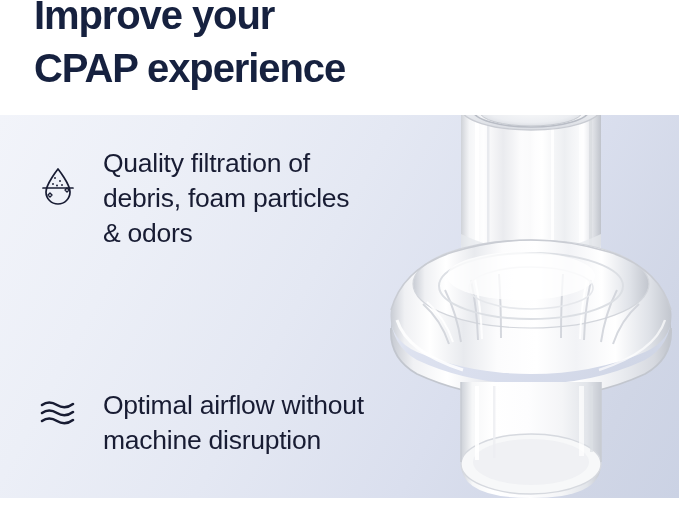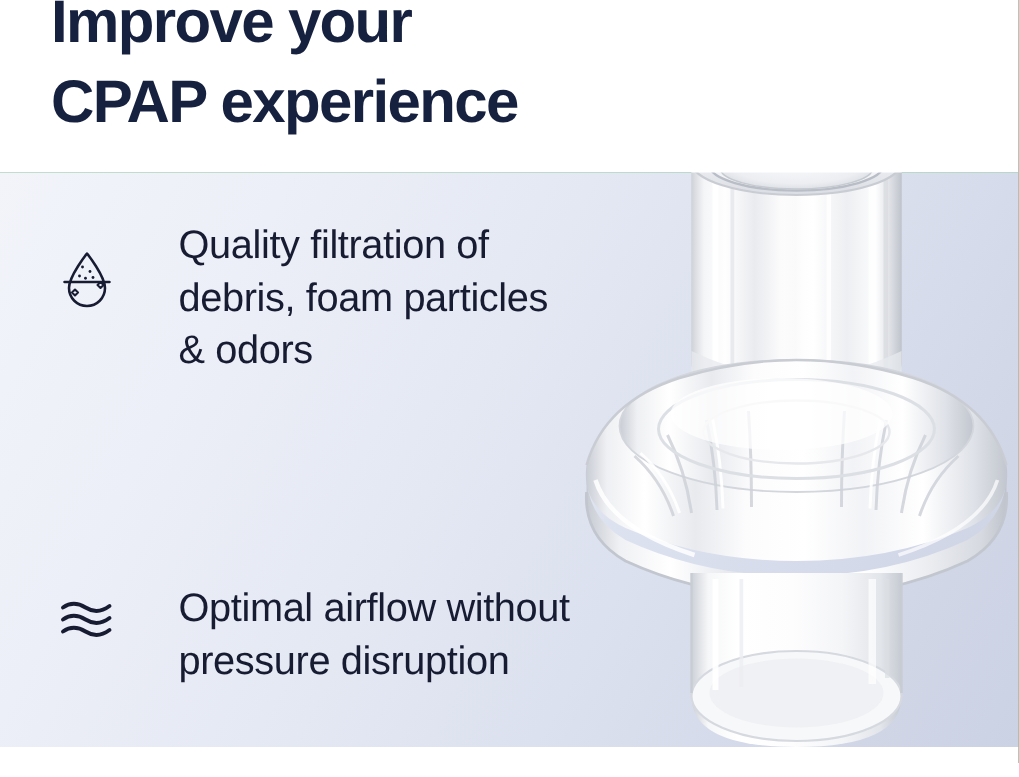--- a/index.html
+++ b/index.html
@@ -12,21 +12,21 @@
     height: 518px;
     overflow: hidden;
     font-family: "Liberation Sans", sans-serif;
     -webkit-font-smoothing: antialiased;
   }
 
   .banner {
     position: relative;
     width: 679px;
     height: 518px;
-    background: #15803d;
+    background: #f97316;
     overflow: hidden;
   }
 
   
   .heading-band {
     position: absolute;
     left: 0; top: 0;
     width: 679px;
     height: 115px;
     background: #ffffff;
@@ -74,21 +74,21 @@
     z-index: 3;
     padding: 0;
     margin: 0;
     list-style: none;
   }
   .feature {
     position: absolute;
     left: 30px;
     display: flex;
     align-items: flex-start;
-    gap: 16px;
+    gap: 0;
   }
   .feature-1 { top: 31px; }
   .feature-2 { top: 168px; }
   .feature-3 { top: 273px; }
 
   .feature-icon {
     width: 56px;
     flex: 0 0 56px;
     display: flex;
     align-items: center;
@@ -313,17 +313,17 @@
 
     <li class="feature feature-3">
       <span class="feature-icon icon-3">
         <svg width="40" height="34" viewBox="0 0 40 34" fill="none" xmlns="http://www.w3.org/2000/svg">
           <path d="M4 9 Q11 4 19 9 Q27 14 35 8" stroke="#181c33" stroke-width="2.6" stroke-linecap="round" fill="none"></path>
           <path d="M4 17 Q11 12 19 17 Q27 22 35 16" stroke="#181c33" stroke-width="2.6" stroke-linecap="round" fill="none"></path>
           <path d="M4 25 Q11 20 19 25 Q27 30 35 24" stroke="#181c33" stroke-width="2.6" stroke-linecap="round" fill="none"></path>
         </svg>
       </span>
       <p class="feature-text">Optimal airflow without
-pressure disruption</p>
+machine disruption</p>
     </li>
 
   </ul>
 </div>
 
 </body></html>

